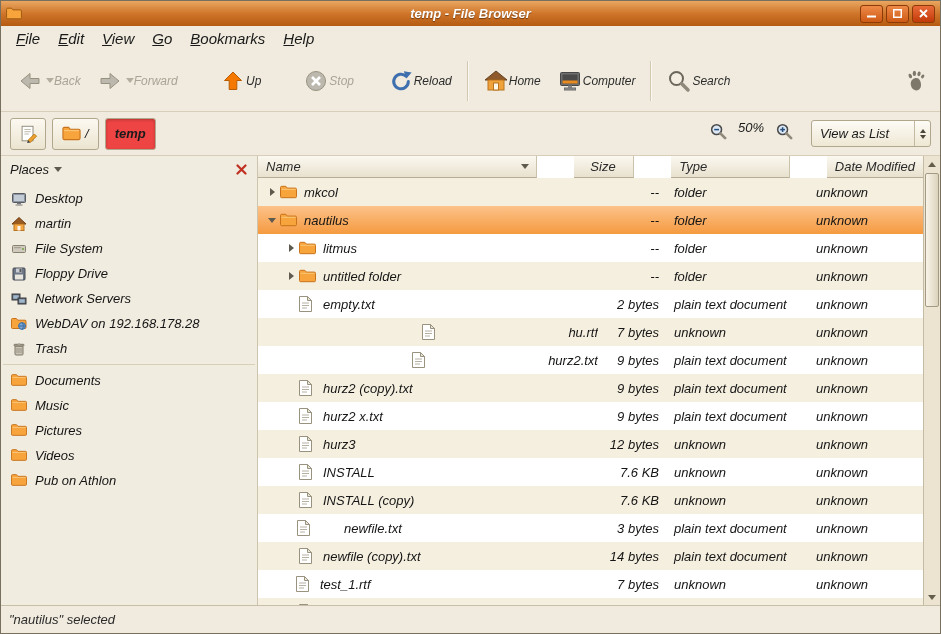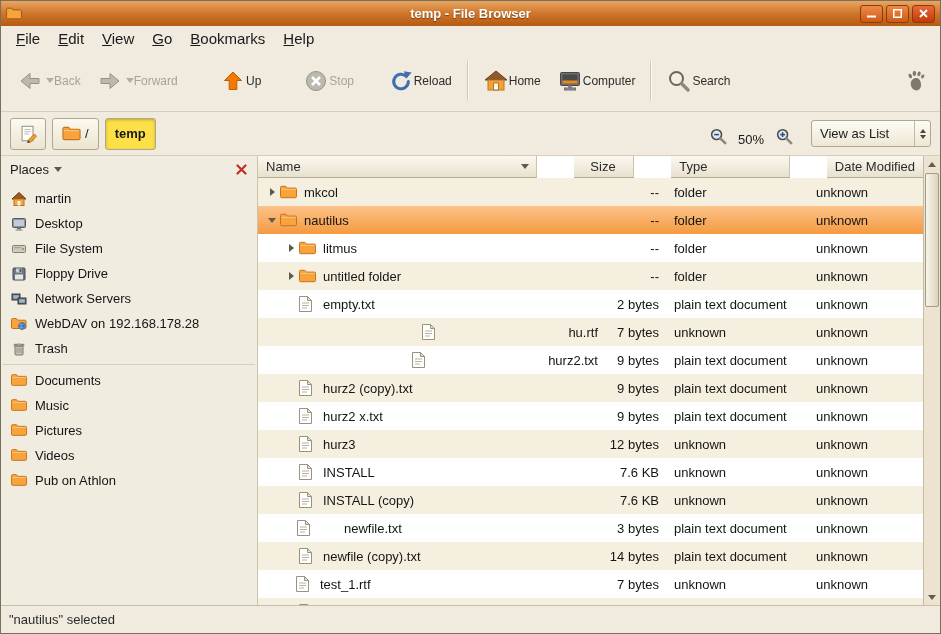--- a/index.html
+++ b/index.html
@@ -1,17 +1,17 @@
 <!DOCTYPE html>
 <html><head>
 <meta charset="utf-8">
 <style>
   html,body{margin:0;padding:0;}
   body{width:941px;height:634px;overflow:hidden;font-family:"Liberation Sans",sans-serif;background:#f0ebde;}
-  .window{width:941px;height:634px;box-sizing:border-box;border:1px solid #77705f;display:flex;flex-direction:column;background:#f0ebde;}
+  .window{width:941px;height:634px;box-sizing:border-box;border:1px solid #77705f;display:flex;flex-direction:column;background:#f0ebde;font-style:italic;}
 
   
   .titlebar{height:25px;flex:0 0 25px;background:linear-gradient(#e9a660,#d0762b 50%,#b45a12);display:flex;align-items:center;padding:0 5px;position:relative;}
   .title{position:absolute;left:0;right:0;text-align:center;color:#fff;font-weight:bold;font-size:13px;text-shadow:0 1px 1px rgba(0,0,0,.45);}
   .win-icon{width:18px;height:18px;display:flex;align-items:center;z-index:1;}
   .win-buttons{margin-left:auto;display:flex;gap:3px;z-index:1;}
   .win-btn{width:21px;height:16px;border-radius:3px;border:1px solid #8c3a08;background:linear-gradient(#ef8a48,#cd5a15);display:flex;align-items:center;justify-content:center;}
   .win-btn.close{background:linear-gradient(#ea6a3a,#c23a08);}
 
   
@@ -26,23 +26,23 @@
   .tbtn-label{font-size:12px;color:#2c2c2c;margin-top:1px;white-space:nowrap;}
   .tbtn.disabled .tbtn-label{color:#a9a396;}
   .caret-down{width:0;height:0;border-left:4px solid transparent;border-right:4px solid transparent;border-top:5px solid #b3ada0;}
   .tsep{width:1px;height:40px;background:#d2c8b1;box-shadow:1px 0 0 #fbf8f1;margin:0 7px;flex:0 0 1px;}
   .toolbar-spacer{flex:1;}
   .gnome-foot{width:26px;height:28px;display:flex;align-items:center;justify-content:center;margin-right:4px;}
 
   
   .locbar{height:43px;flex:0 0 43px;display:flex;align-items:center;padding:0 9px;gap:6px;border-bottom:1px solid #d7cdb8;}
   .pbtn{height:32px;box-sizing:border-box;border:1px solid #b1a78d;border-radius:3px;background:linear-gradient(#fcf9f1,#ebe4d0);display:flex;align-items:center;padding:0 9px;gap:4px;font-size:13px;color:#1a1a1a;}
-  .pbtn.active{background:#fde047;box-shadow:inset 0 1px 3px rgba(0,0,0,.25);font-weight:bold;}
+  .pbtn.active{background:#ef4444;box-shadow:inset 0 1px 3px rgba(0,0,0,.25);font-weight:bold;}
   .pbtn.iconbtn{width:36px;justify-content:center;padding:0;}
-  .zoom-group{margin-left:auto;display:flex;align-items:flex-end;gap:7px;}
+  .zoom-group{margin-left:auto;display:flex;align-items:flex-start;gap:7px;}
   .zoom-btn{width:22px;height:22px;display:flex;align-items:center;justify-content:center;}
   .zoom-label{font-size:13px;color:#1a1a1a;min-width:30px;text-align:center;}
   .viewas{width:120px;height:27px;box-sizing:border-box;border:1px solid #b1a78d;border-radius:3px;background:linear-gradient(#fdfbf5,#eee7d4);display:flex;align-items:center;font-size:13px;color:#1a1a1a;padding-left:8px;margin-left:9px;}
   .viewas-spin{margin-left:auto;align-self:stretch;width:15px;border-left:1px solid #c2b9a1;display:flex;flex-direction:column;align-items:center;justify-content:center;gap:2px;}
   .tri-up-sm{width:0;height:0;border-left:3.5px solid transparent;border-right:3.5px solid transparent;border-bottom:4px solid #4d473a;}
   .tri-down-sm{width:0;height:0;border-left:3.5px solid transparent;border-right:3.5px solid transparent;border-top:4px solid #4d473a;}
 
   
   .main{flex:1;display:flex;min-height:0;}
   .sidebar{width:256px;flex:0 0 256px;background:#f1ece0;border-right:1px solid #cdc4ad;display:flex;flex-direction:column;}
@@ -274,37 +274,37 @@
         <span class="close-x">
           <svg width="11" height="11" viewBox="0 0 11 11">
               <path d="M1.5 1.5l8 8M9.5 1.5l-8 8" stroke="#c03020" stroke-width="2.2" stroke-linecap="round"></path>
             </svg>
         </span>
       </div>
       <div class="places">
           <div class="place">
             <span class="place-icon">
               <svg width="16" height="16" viewBox="0 0 16 16">
-                <polygon points="8,1.5 15,8 1,8" fill="#9a5b22" stroke="#6e3d12"></polygon>
-                <rect x="3" y="8" width="10" height="6.5" fill="#f2a744" stroke="#b9741f"></rect>
-                <rect x="6.5" y="10" width="3" height="4.5" fill="#fdf6e8"></rect>
-              </svg>
-            </span>
-            <span>martin</span>
-          </div>
-          <div class="place">
-            <span class="place-icon">
-              <svg width="16" height="16" viewBox="0 0 16 16">
                 <rect x="1.5" y="2.5" width="13" height="9" rx="1" fill="#8c94a0" stroke="#565b63"></rect>
                 <rect x="3" y="4" width="10" height="6" fill="#c3cbd6"></rect>
                 <rect x="6" y="11.8" width="4" height="1.6" fill="#777"></rect>
                 <rect x="4.5" y="13.4" width="7" height="1.3" fill="#999"></rect>
               </svg>
             </span>
             <span>Desktop</span>
+          </div>
+          <div class="place">
+            <span class="place-icon">
+              <svg width="16" height="16" viewBox="0 0 16 16">
+                <polygon points="8,1.5 15,8 1,8" fill="#9a5b22" stroke="#6e3d12"></polygon>
+                <rect x="3" y="8" width="10" height="6.5" fill="#f2a744" stroke="#b9741f"></rect>
+                <rect x="6.5" y="10" width="3" height="4.5" fill="#fdf6e8"></rect>
+              </svg>
+            </span>
+            <span>martin</span>
           </div>
           <div class="place">
             <span class="place-icon">
               <svg width="16" height="16" viewBox="0 0 16 16">
                 <rect x="1.5" y="4.5" width="13" height="7" rx="1" fill="#cfcabd" stroke="#87816f"></rect>
                 <rect x="3" y="6" width="7" height="1.3" fill="#a8a294"></rect>
                 <circle cx="12" cy="8" r="1" fill="#6fa13c"></circle>
               </svg>
             </span>
             <span>File System</span>

